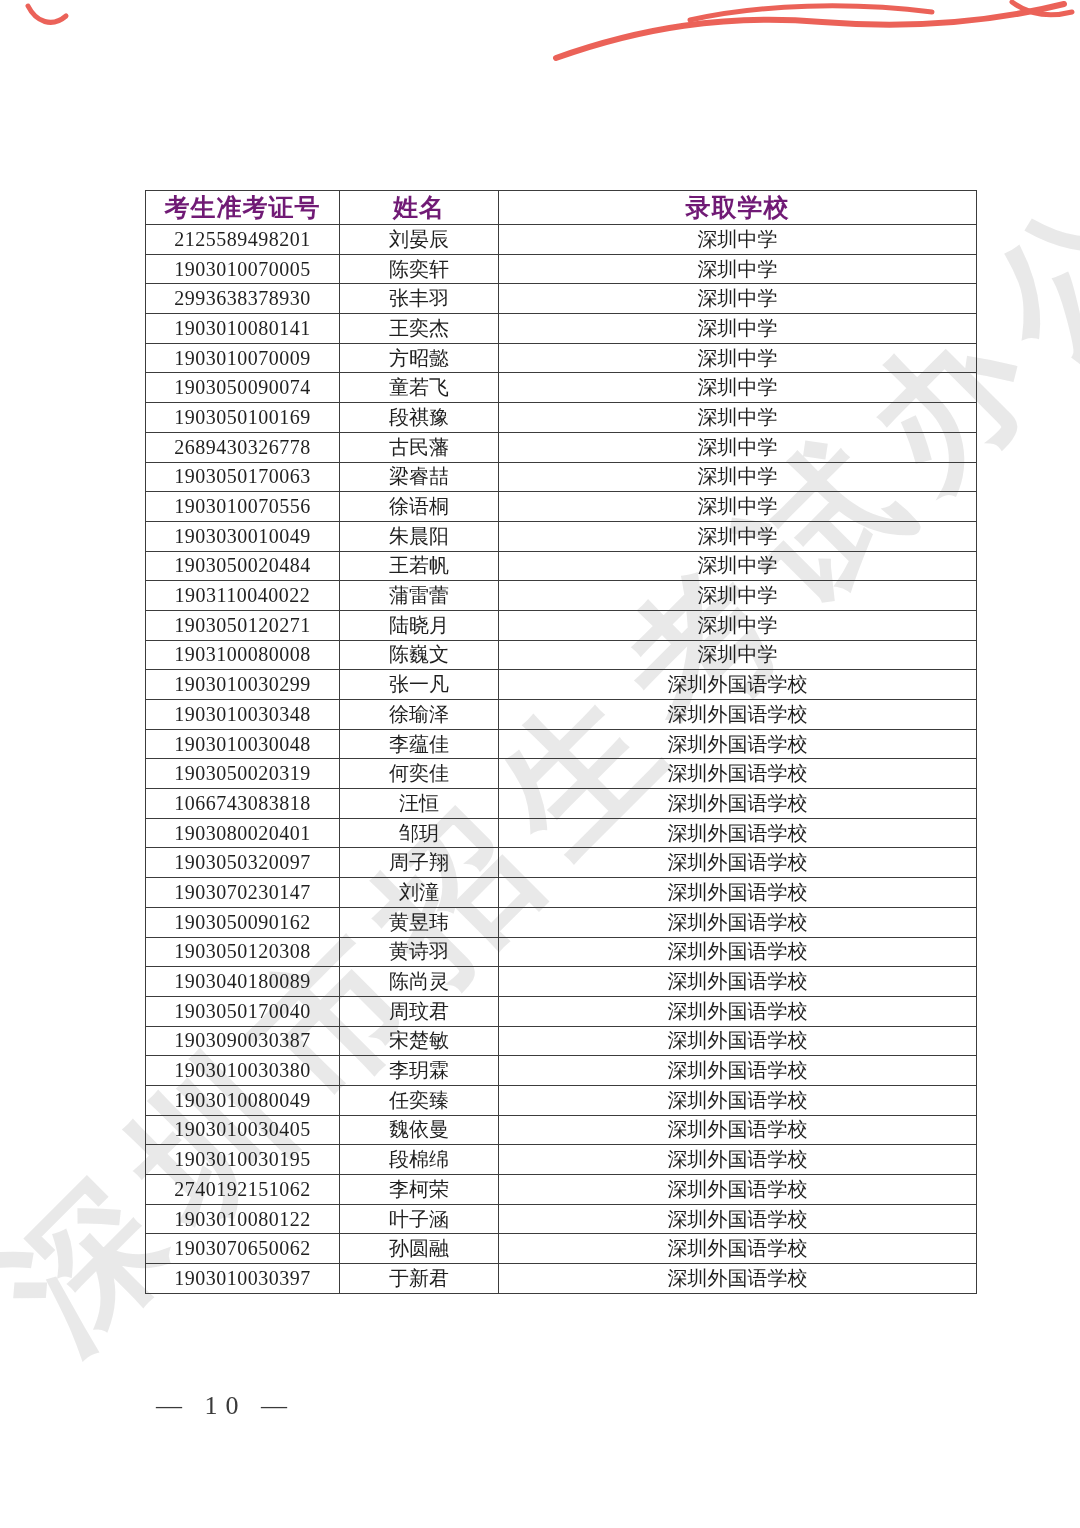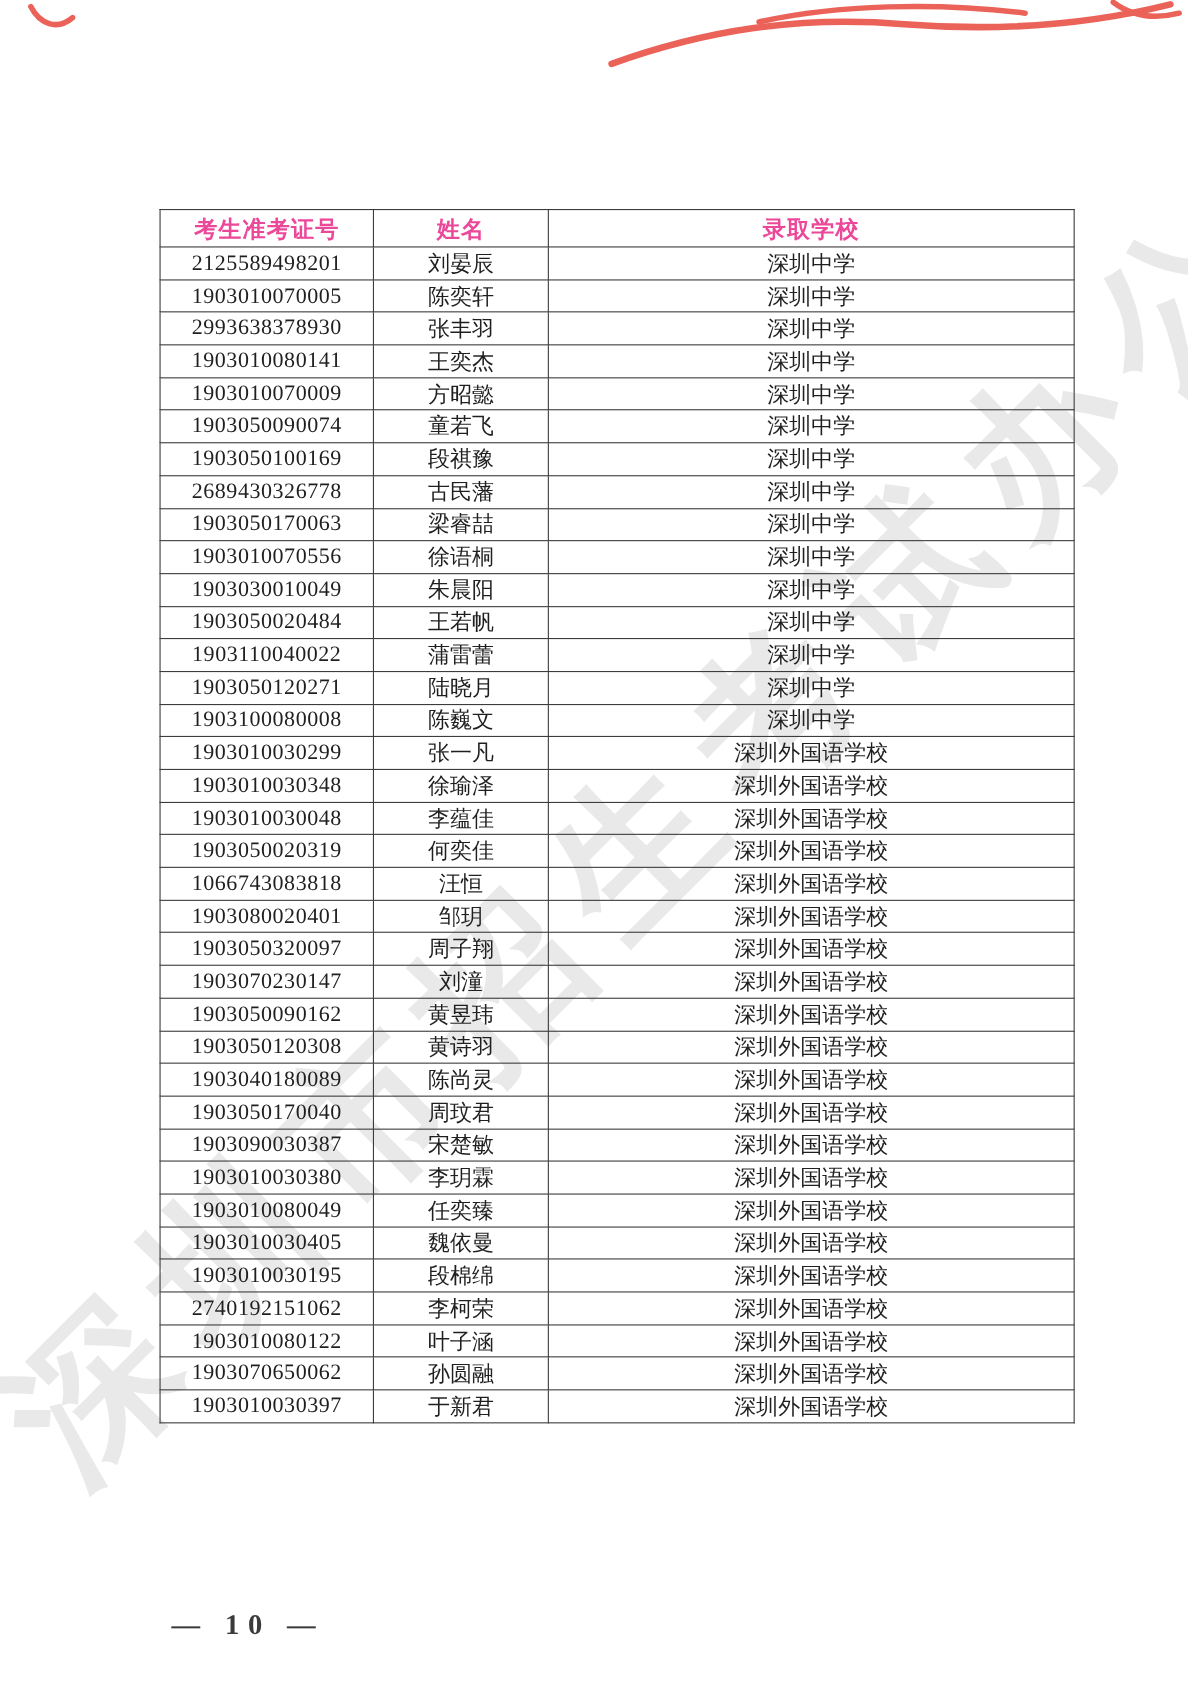--- a/index.html
+++ b/index.html
@@ -51,39 +51,38 @@
   table.admissions td{
     border:1.5px solid #3c3c3c;
     text-align:center;
     vertical-align:middle;
     padding:0;
     overflow:hidden;
     white-space:nowrap;
   }
   table.admissions th{
     height:33px;
-    font-size:21px;
+    font-size:25px;
     font-weight:700;
-    color:#ec4899;
+    color:#701a75;
     letter-spacing:1px;
   }
   table.admissions td{
     height:28.7px;
     font-size:20px;
     color:#1f1f1f;
   }
   table.admissions td.cell-id{letter-spacing:0.5px;}
 
   .page-number{
     position:absolute;
-    left:156px;top:1462px;
+    left:156px;top:1391px;
     font-size:26px;
     color:#3a3a3a;
     letter-spacing:8px;
-    font-weight:bold;
   }
 </style>
 </head>
 <body>
 
 <div class="page">
 
   <svg class="top-deco" viewBox="0 0 1080 72" xmlns="http://www.w3.org/2000/svg">
     <g fill="none" stroke-linecap="round" opacity="0.85">
       <path class="deco-stroke" d="M28,6 C36,22 52,28 66,16" stroke-width="5" stroke="#e8473c"></path>

